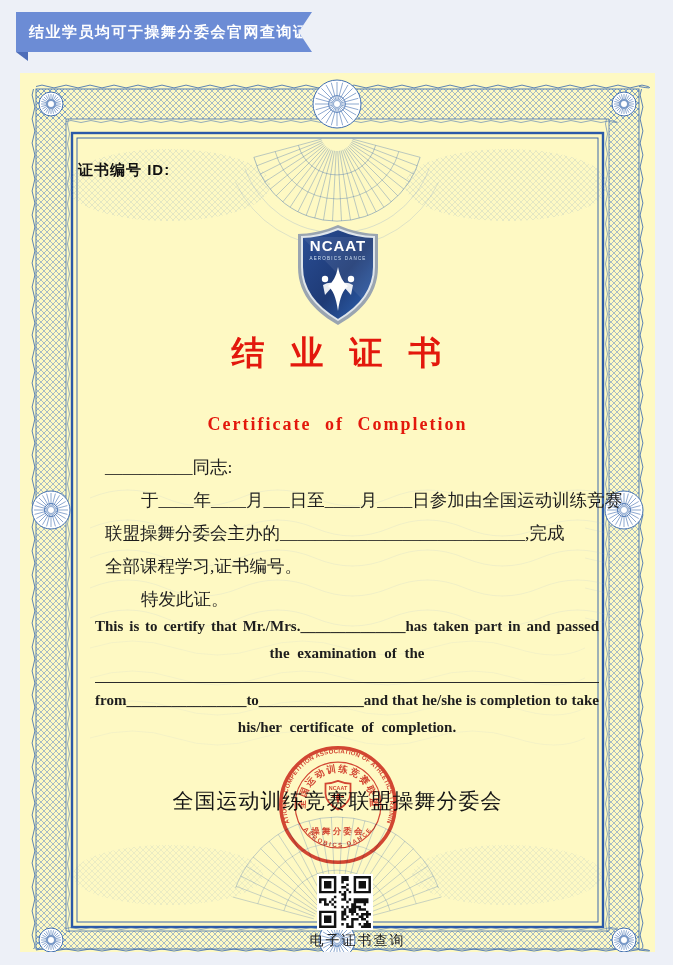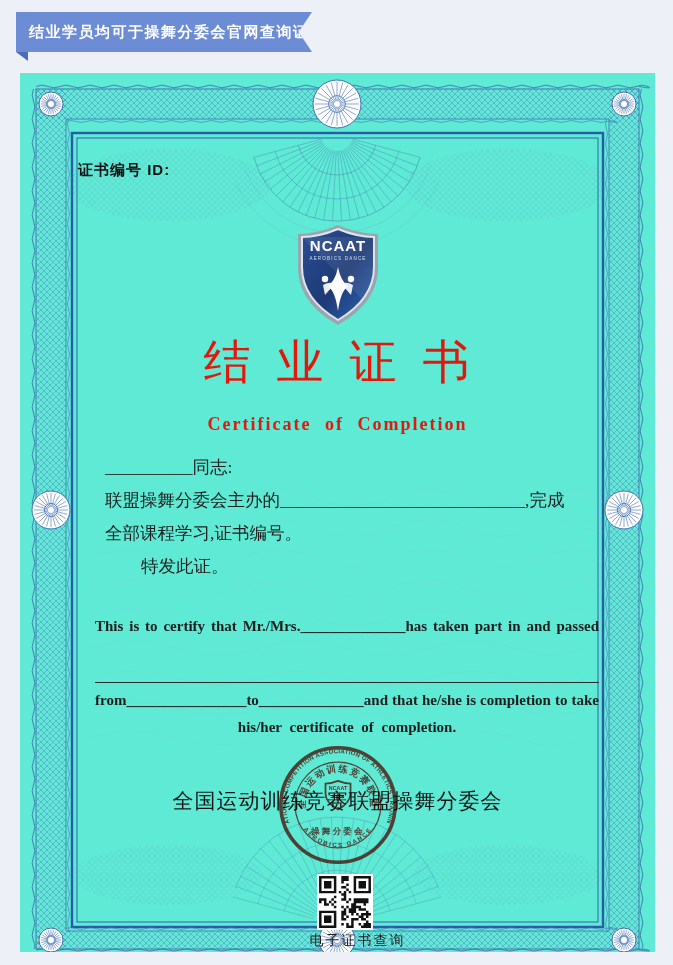--- a/index.html
+++ b/index.html
@@ -6,27 +6,27 @@
   .stage{position:relative;width:673px;height:965px;background:#edf0f7;overflow:hidden;
          font-family:"Liberation Sans",sans-serif;}
   
   .banner{position:absolute;left:16px;top:12px;width:296px;height:40px;background:#6c8cd5;
           clip-path:polygon(0 0,100% 0,95.5% 50%,100% 100%,0 100%);
           color:#fff;font-weight:bold;font-size:15px;letter-spacing:1.5px;line-height:40px;
           padding-left:13px;box-sizing:border-box;z-index:6;}
   .banner-fold{position:absolute;left:16px;top:52px;width:12px;height:9px;background:#4e6db8;
           clip-path:polygon(0 0,100% 0,100% 100%);z-index:5;}
   
-  .paper{position:absolute;left:20px;top:73px;width:635px;height:879px;background:#5eead4;}
+  .paper{position:absolute;left:20px;top:73px;width:635px;height:879px;background:#fef9c3;}
   .lace{position:absolute;left:0;top:0;width:635px;height:879px;}
   .id-label{position:absolute;left:58px;top:88px;font-size:15px;font-weight:bold;color:#111;
           letter-spacing:1px;z-index:2;}
   .logo{position:absolute;left:272px;top:150px;width:92px;height:104px;z-index:2;}
   .title{position:absolute;left:0;right:0;top:258px;text-align:center;z-index:2;
-         font-family:"Liberation Serif",serif;font-weight:normal;font-size:47px;color:#e3180c;
+         font-family:"Liberation Serif",serif;font-weight:bold;font-size:33px;color:#e3180c;
          letter-spacing:26px;padding-left:24px;}
   .subtitle{position:absolute;left:0;right:0;top:324px;text-align:center;z-index:2;
          font-family:"Liberation Serif",serif;font-weight:bold;font-size:18px;color:#e3180c;
          letter-spacing:2px;word-spacing:7px;margin-top:17px;}
   .body-cn{position:absolute;left:85px;top:378px;width:484px;z-index:2;
          font-family:"Liberation Serif",serif;font-size:17.5px;color:#1d1d1d;line-height:33px;}
   .cn-line{white-space:nowrap;}
   .cn-line.indent{text-indent:36px;}
   .en{position:absolute;left:75px;width:504px;z-index:2;
       font-family:"Liberation Serif",serif;font-weight:bold;font-size:15px;color:#1d1d1d;}
@@ -385,26 +385,28 @@
         <circle cx="59" cy="56" r="3.2" fill="#fff"></circle>
         <path d="M61,62 Q54,58 49,61 Q54,66 59,72 Z" fill="#fff" opacity="0.9"></path>
       </g>
     </svg>
 
     <div class="title">结业证书</div>
     <div class="subtitle">Certificate of Completion</div>
 
     <div class="body-cn">
       <div class="cn-line">__________同志:</div>
+      <div class="cn-line indent">于____年____月___日至____月____日参加由全国运动训练竞赛</div>
       <div class="cn-line">联盟操舞分委会主办的____________________________,完成</div>
       <div class="cn-line">全部课程学习,证书编号。</div>
       <div class="cn-line indent">特发此证。</div>
     </div>
 
     <div id="en1" class="en j">This is to certify that Mr./Mrs.______________has taken part in and passed</div>
+    <div id="en2" class="en c">the examination of the</div>
     <div class="blank-line"></div>
     <div id="en3" class="en j">from________________to______________and that he/she is completion to take</div>
     <div id="en4" class="en c">his/her certificate of completion.</div>
 
     <div class="issuer">全国运动训练竞赛联盟操舞分委会</div>
 
     <svg class="seal" viewBox="0 0 150 150">
       <defs>
         <path id="arcTop" d="M 20.5,94.8 A 58,58 0 1 1 129.5,94.8" fill="none"></path>
         <path id="arcCn" d="M 43,93.5 A 37,37 0 1 1 107,93.5" fill="none"></path>

